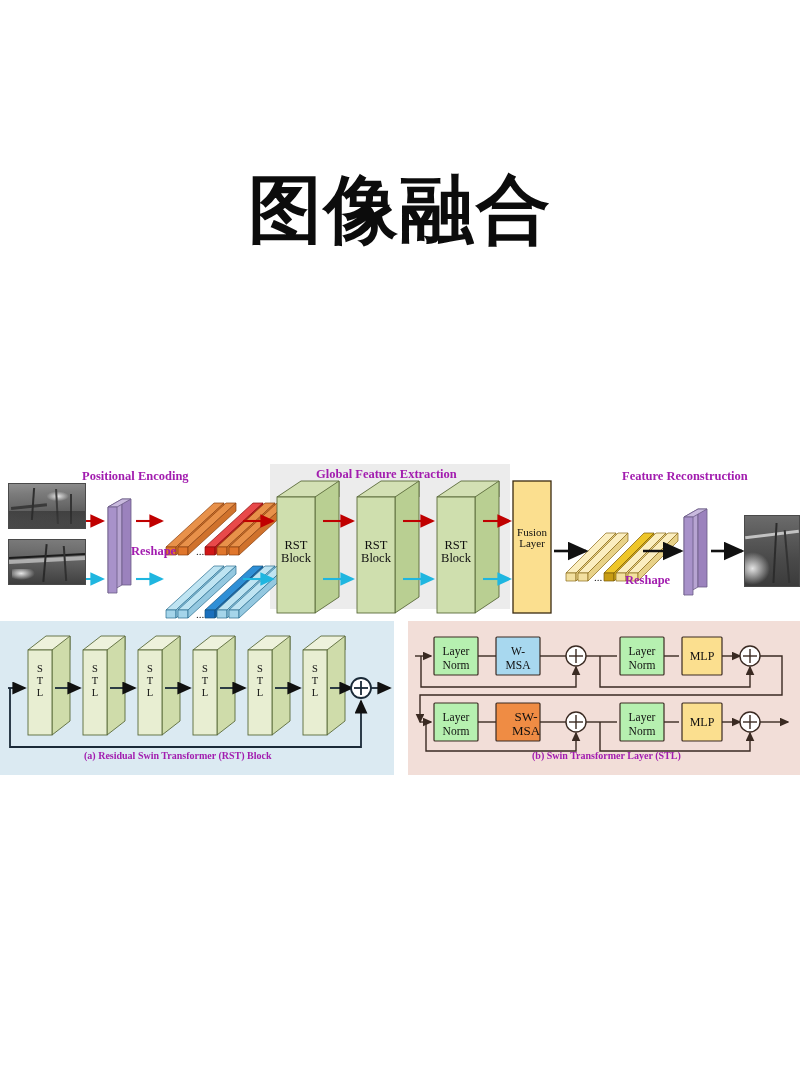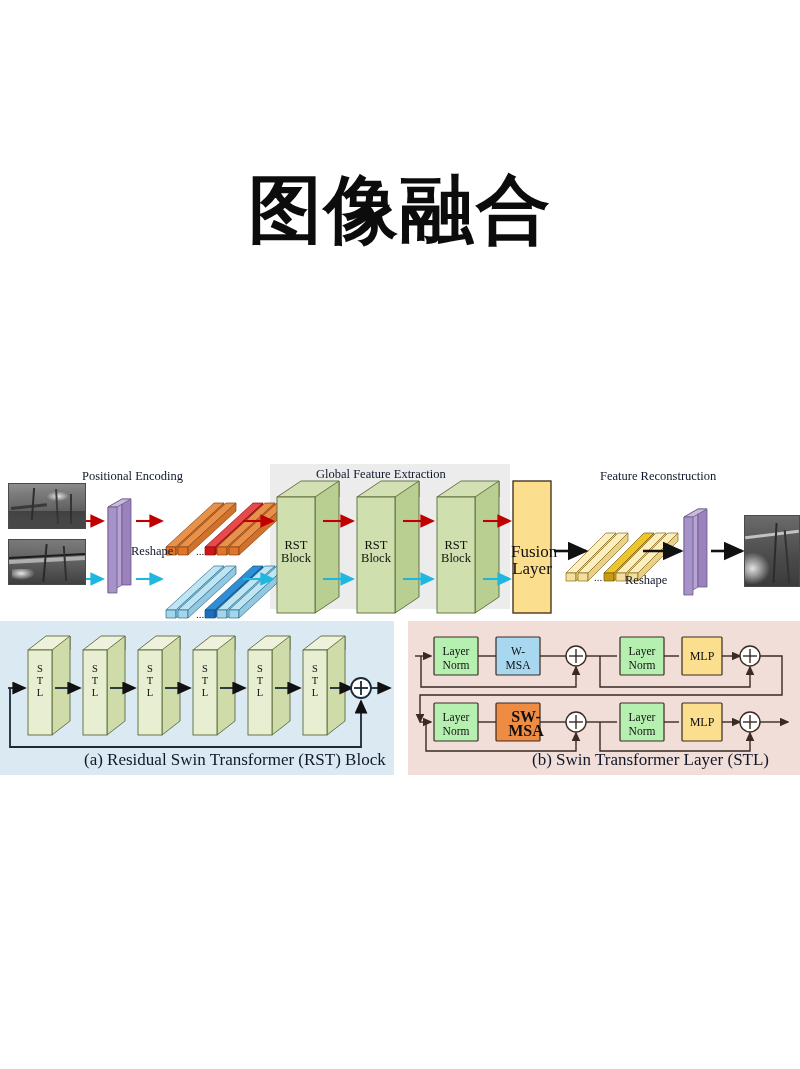--- a/index.html
+++ b/index.html
@@ -10,24 +10,24 @@
   #title-block{position:absolute;left:0;top:168px;width:800px;text-align:center;}
   .title-line{font-family:"DejaVu Sans","Liberation Sans",sans-serif;
               font-weight:bold;font-size:74px;line-height:82px;letter-spacing:2px;
               color:#0c0c0c;white-space:nowrap;}
   .title-line.l2{font-size:76px;letter-spacing:1px;}
 
   
   #figure{position:absolute;left:0;top:455px;width:800px;height:325px;}
   #fig-svg{position:absolute;left:0;top:0;width:800px;height:325px;}
 
-  .lbl{position:absolute;font-family:"Liberation Serif",serif;color:#0f172a;
-       white-space:nowrap;}
+  .lbl{position:absolute;font-family:"Liberation Serif",serif;color:#a21caf;
+       white-space:nowrap;font-weight:bold;}
   .lbl-top{font-size:12.5px;}
-  .lbl-cap{font-size:17px;}
+  .lbl-cap{font-size:10px;}
   .box-txt{position:absolute;text-align:center;font-family:"Liberation Serif",serif;
            color:#101010;line-height:1.02;white-space:pre-line;}
 
   
   .thumb{position:absolute;border:1px solid #4a4a4a;
          background-color:#6b6b6b;overflow:hidden;}
   .thumb i{position:absolute;display:block;}
 </style>
 </head>
 <body>
@@ -322,30 +322,30 @@
               background:linear-gradient(180deg,#6b6b6b 0%,#5a5a5a 30%,#4a4a4a 60%,#3b3b3b 100%);">
     <i style="left:0;top:24%;width:100%;height:3px;background:#dcdcdc;transform:rotate(-7deg);opacity:.8;"></i>
     <i style="left:0;top:52%;width:46%;height:46%;background:radial-gradient(ellipse at 30% 50%,#e4e4e4 0%,rgba(90,90,90,0) 70%);"></i>
     <i style="left:54%;top:10%;width:2px;height:86%;background:#2c2c2c;transform:rotate(3deg);"></i>
     <i style="left:76%;top:20%;width:2px;height:76%;background:#333;transform:rotate(-5deg);"></i>
   </div>
 
   <div class="lbl lbl-top" style="left:82px;top:14px;">Positional Encoding</div>
   <div class="lbl lbl-top" style="left:131px;top:89px;">Reshape</div>
   <div class="lbl lbl-top" style="left:316px;top:12px;text-align:right;">Global Feature Extraction</div>
-  <div class="lbl lbl-top" style="left:600px;top:14px;">Feature Reconstruction</div>
+  <div class="lbl lbl-top" style="left:622px;top:14px;">Feature Reconstruction</div>
   <div class="lbl lbl-top" style="left:625px;top:118px;">Reshape</div>
 
   <div class="box-txt" style="left:275px;top:84px;width:42px;font-size:12.5px;">RST
 Block</div>
   <div class="box-txt" style="left:355px;top:84px;width:42px;font-size:12.5px;">RST
 Block</div>
   <div class="box-txt" style="left:435px;top:84px;width:42px;font-size:12.5px;">RST
 Block</div>
-  <div class="box-txt" style="left:511px;top:88px;width:42px;font-size:17px;">Fusion
+  <div class="box-txt" style="left:511px;top:72px;width:42px;font-size:11px;">Fusion
 Layer</div>
 
   <div class="box-txt stl" style="left:28px;top:208px;width:24px;font-size:10.5px;line-height:12px;">S
 T
 L</div>
   <div class="box-txt stl" style="left:83px;top:208px;width:24px;font-size:10.5px;line-height:12px;">S
 T
 L</div>
   <div class="box-txt stl" style="left:138px;top:208px;width:24px;font-size:10.5px;line-height:12px;">S
 T
@@ -365,20 +365,20 @@
   <div class="box-txt" style="left:434px;top:189px;width:44px;font-size:11.5px;line-height:14px;">Layer
 Norm</div>
   <div class="box-txt" style="left:496px;top:189px;width:44px;font-size:11.5px;line-height:14px;">W-
 MSA</div>
   <div class="box-txt" style="left:620px;top:189px;width:44px;font-size:11.5px;line-height:14px;">Layer
 Norm</div>
   <div class="box-txt" style="left:682px;top:194px;width:40px;font-size:12px;line-height:14px;">MLP</div>
 
   <div class="box-txt" style="left:434px;top:255px;width:44px;font-size:11.5px;line-height:14px;">Layer
 Norm</div>
-  <div class="box-txt" style="left:496px;top:255px;width:60px;font-size:16px;line-height:14px;font-weight:bold;">SW-
+  <div class="box-txt" style="left:496px;top:255px;width:60px;font-size:13px;line-height:14px;">SW-
 MSA</div>
   <div class="box-txt" style="left:620px;top:255px;width:44px;font-size:11.5px;line-height:14px;">Layer
 Norm</div>
   <div class="box-txt" style="left:682px;top:260px;width:40px;font-size:12px;line-height:14px;">MLP</div>
 
   <div class="lbl lbl-cap" style="left:532px;top:295px;">(b) Swin Transformer Layer (STL)</div>
 </div>
 
 </body></html>

